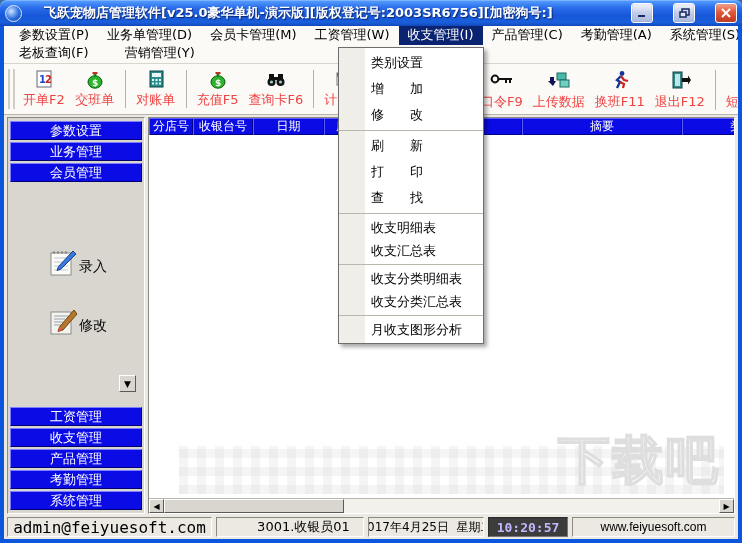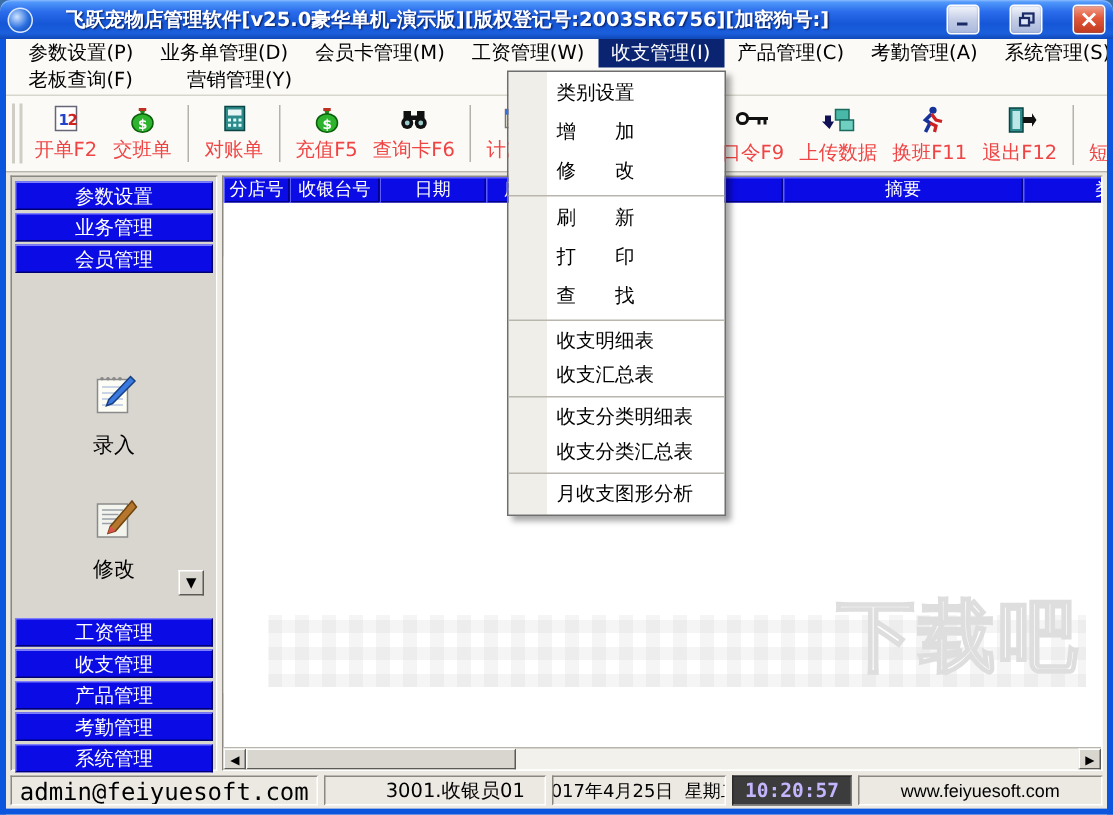--- a/index.html
+++ b/index.html
@@ -49,29 +49,29 @@
   
   .content { flex:1; display:flex; padding:2px 3px 1px 3px; gap:3px; position:relative; overflow:hidden; }
 
   
   .sidebar { width:138px; flex:0 0 auto; background:#d9d6d0; border:1px solid;
     border-color:#8a8880 #fff #fff #8a8880; display:flex; flex-direction:column; padding:2px; }
   .sbar { height:19px; margin:1px 0; background:#0b0be6; color:#fff; font-size:13px;
     display:flex; align-items:center; justify-content:center; cursor:pointer;
     border:1px solid; border-color:#7d7dff #000070 #000070 #7d7dff; }
   .spanel { flex:1; position:relative; display:flex; flex-direction:column; align-items:center; padding-top:14px; }
-  .sitem { display:flex; flex-direction:column; align-items:center; margin-bottom:22px; cursor:pointer;text-align:right; }
+  .sitem { display:flex; flex-direction:row; align-items:center; margin-bottom:22px; cursor:pointer;text-align:right; }
   .sitem .slabel { font-size:14px; color:#000; margin-top:6px; }
   .more-btn { position:absolute; right:6px; bottom:14px; width:17px; height:17px; background:#d9d6d0;
     border:1px solid; border-color:#fff #5c5a54 #5c5a54 #fff; font-size:9px; color:#000;
     display:flex; align-items:center; justify-content:center; cursor:pointer; }
 
   
   .main { flex:1; position:relative; background:#fff; border:1px solid;
-    border-color:#8a8880 #fff #fff #8a8880; display:flex; flex-direction:column; overflow:hidden;gap:36px; }
+    border-color:#8a8880 #fff #fff #8a8880; display:flex; flex-direction:column; overflow:hidden; }
   .gridhead { display:flex; height:17px; flex:0 0 auto; background:#0b0be6; }
   .gcell { flex:0 0 auto; color:#fff; font-size:12px; display:flex; align-items:center; justify-content:center;
     white-space:nowrap; overflow:hidden; box-shadow:inset 1px 1px 0 #5c5cff, inset -1px -1px 0 #000088; cursor:pointer; }
   .gridbody { flex:1; position:relative; background:#fff; overflow:hidden; }
   .checker { position:absolute; left:30px; bottom:4px; width:545px; height:48px; opacity:.5;
     background:
       repeating-linear-gradient(90deg,#ededed 0 9px,transparent 9px 18px),
       repeating-linear-gradient(0deg,#ededed 0 9px,transparent 9px 18px);
     background-blend-mode:multiply; }
   .watermark { position:absolute; right:14px; bottom:2px; font-size:52px; font-weight:bold;

